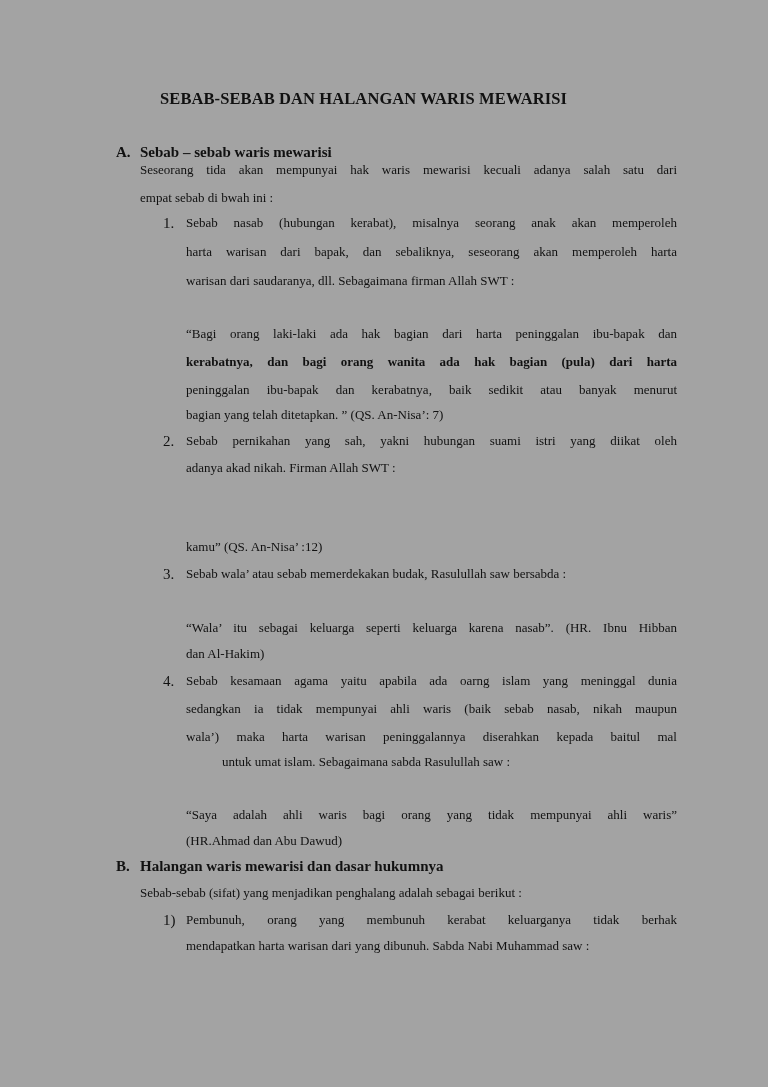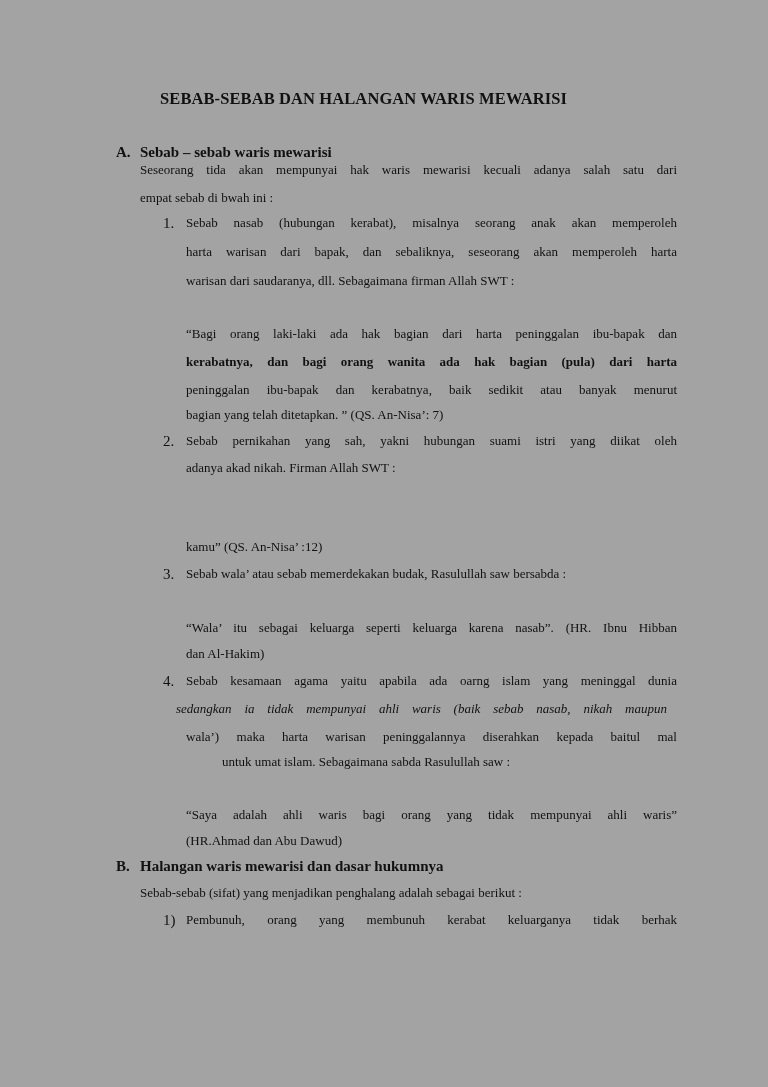--- a/index.html
+++ b/index.html
@@ -92,29 +92,30 @@
   <div class="line" style="left:186px; top:538px;">kamu” (QS. An-Nisa’ :12)</div>
 
   <div class="num" style="left:163px; top:565px;">3.</div>
   <div class="line" style="left:186px; top:565px;">Sebab wala’ atau sebab memerdekakan budak, Rasulullah saw bersabda :</div>
 
   <div class="line just" style="left:186px; top:619px; width:491px;">“Wala’ itu sebagai keluarga seperti keluarga karena nasab”. (HR. Ibnu Hibban</div>
   <div class="line" style="left:186px; top:645px;">dan Al-Hakim)</div>
 
   <div class="num" style="left:163px; top:672px;">4.</div>
   <div class="line just" style="left:186px; top:672px; width:491px;">Sebab kesamaan agama yaitu apabila ada oarng islam yang meninggal dunia</div>
-  <div class="line just" style="left:176px; top:700px; width:491px;font-style:italic;">sedangkan ia tidak mempunyai ahli waris (baik sebab nasab, nikah maupun</div>
+  <div class="line just" style="left:186px; top:700px; width:491px;">sedangkan ia tidak mempunyai ahli waris (baik sebab nasab, nikah maupun</div>
   <div class="line just" style="left:186px; top:728px; width:491px;">wala’) maka harta warisan peninggalannya diserahkan kepada baitul mal</div>
   <div class="line" style="left:186px; top:753px;margin-left:36px;">untuk umat islam. Sebagaimana sabda Rasulullah saw :</div>
 
   <div class="line just" style="left:186px; top:806px; width:491px;">“Saya adalah ahli waris bagi orang yang tidak mempunyai ahli waris”</div>
   <div class="line" style="left:186px; top:832px;">(HR.Ahmad dan Abu Dawud)</div>
 
   <div class="heading" style="top:858px;">
     <span class="marker">B.</span><span>Halangan waris mewarisi dan dasar hukumnya</span>
   </div>
 
   <div class="line" style="left:140px; top:884px;">Sebab-sebab (sifat) yang menjadikan penghalang adalah sebagai berikut :</div>
 
   <div class="num" style="left:163px; top:911px;">1)</div>
   <div class="line just" style="left:186px; top:911px; width:491px;">Pembunuh, orang yang membunuh kerabat keluarganya tidak berhak</div>
+  <div class="line" style="left:186px; top:937px;">mendapatkan harta warisan dari yang dibunuh. Sabda Nabi Muhammad saw :</div>
 
 </div>
 
 </body></html>

